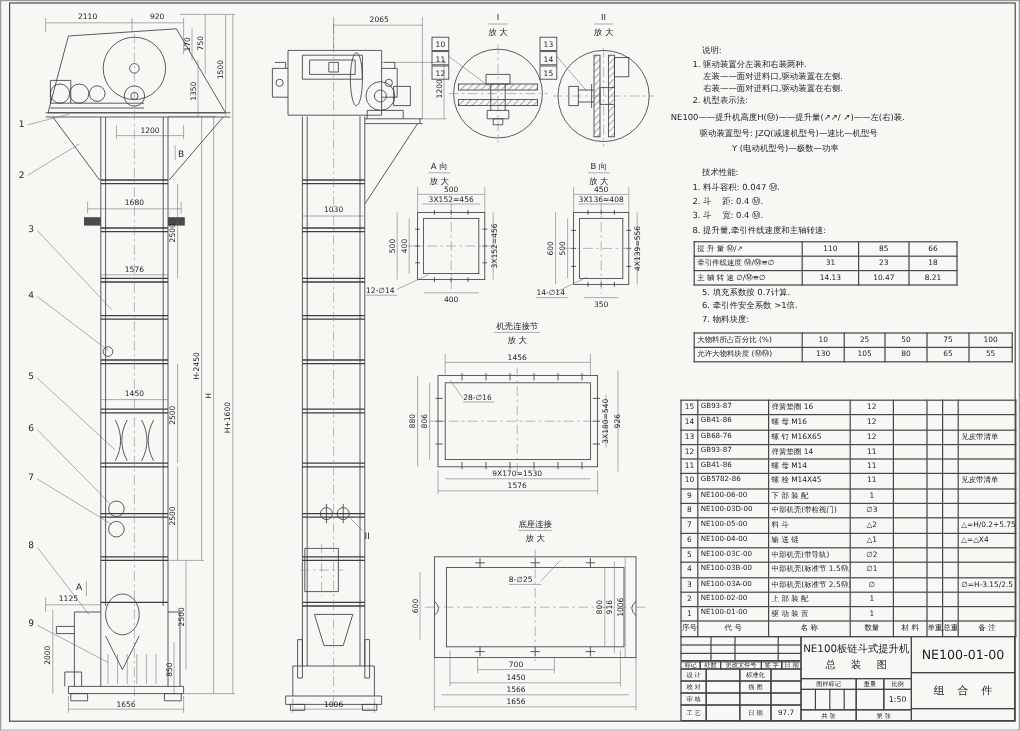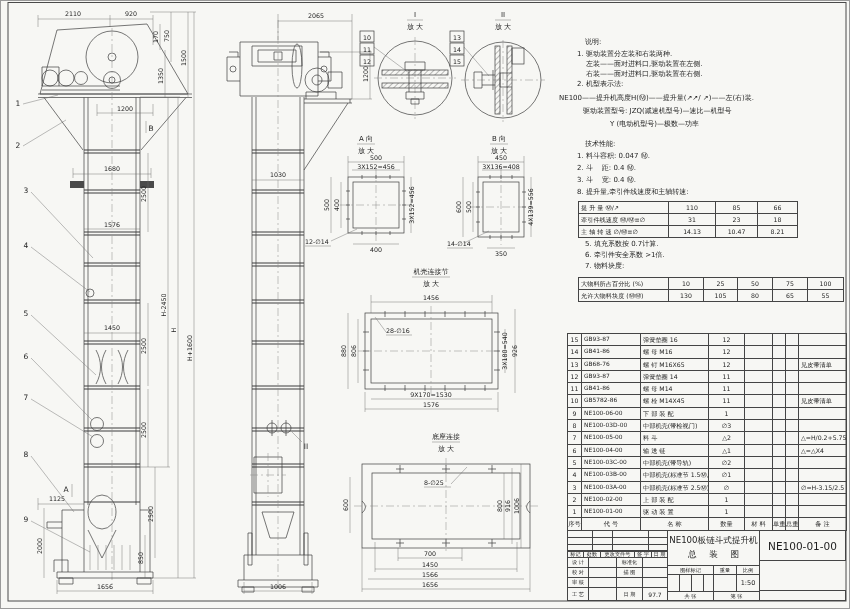--- a/index.html
+++ b/index.html
@@ -524,16 +524,17 @@
   <div class="tbc" style="left:169px;top:35px;width:24px;height:10px">比例</div>
   <div class="tbc" style="left:100px;top:44px;width:47px;height:18px"></div>
   <div class="vl" style="left:112px;top:44px;width:1px;height:18px"></div>
   <div class="vl" style="left:124px;top:44px;width:1px;height:18px"></div>
   <div class="vl" style="left:136px;top:44px;width:1px;height:18px"></div>
   <div class="tbc" style="left:146px;top:44px;width:24px;height:18px"></div>
   <div class="tbc" style="left:169px;top:44px;width:24px;height:18px;font-size:6.5px">1:50</div>
   <div class="tbc" style="left:100px;top:61px;width:47px;height:10px">共  张</div>
   <div class="tbc" style="left:146px;top:61px;width:47px;height:10px">第  张</div>
   <div class="tbc" style="left:192px;top:0;width:87px;height:31px;font-size:10.5px">NE100-01-00</div>
+  <div class="tbc" style="left:192px;top:30px;width:87px;height:31px;font-size:9px;letter-spacing:4px;padding-left:4px">组 合 件</div>
   <div class="tbc" style="left:192px;top:60px;width:87px;height:11px"></div>
 </div>
 
 </div>
 
 </body></html>

